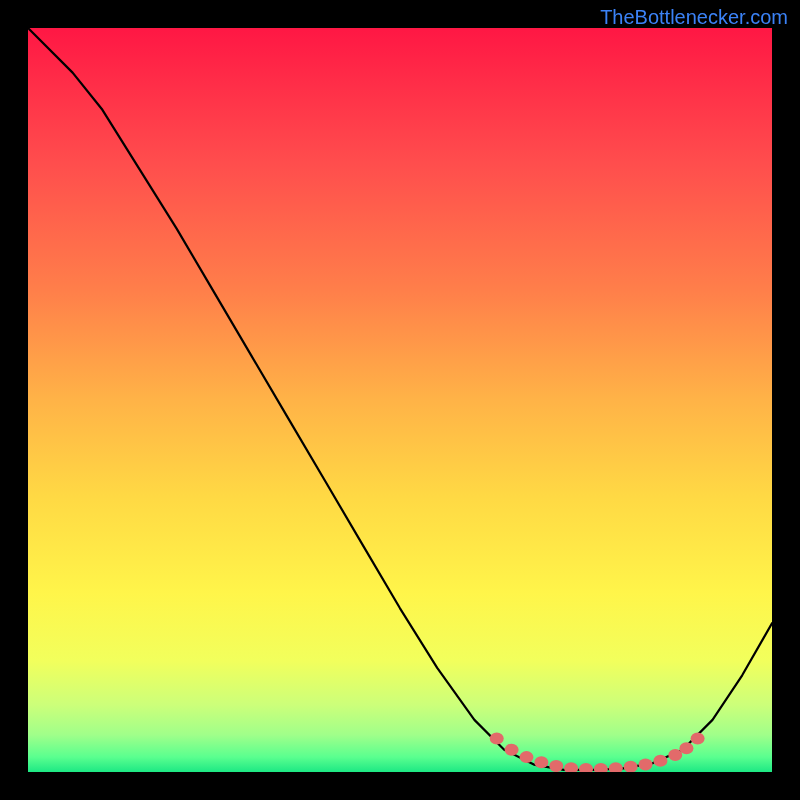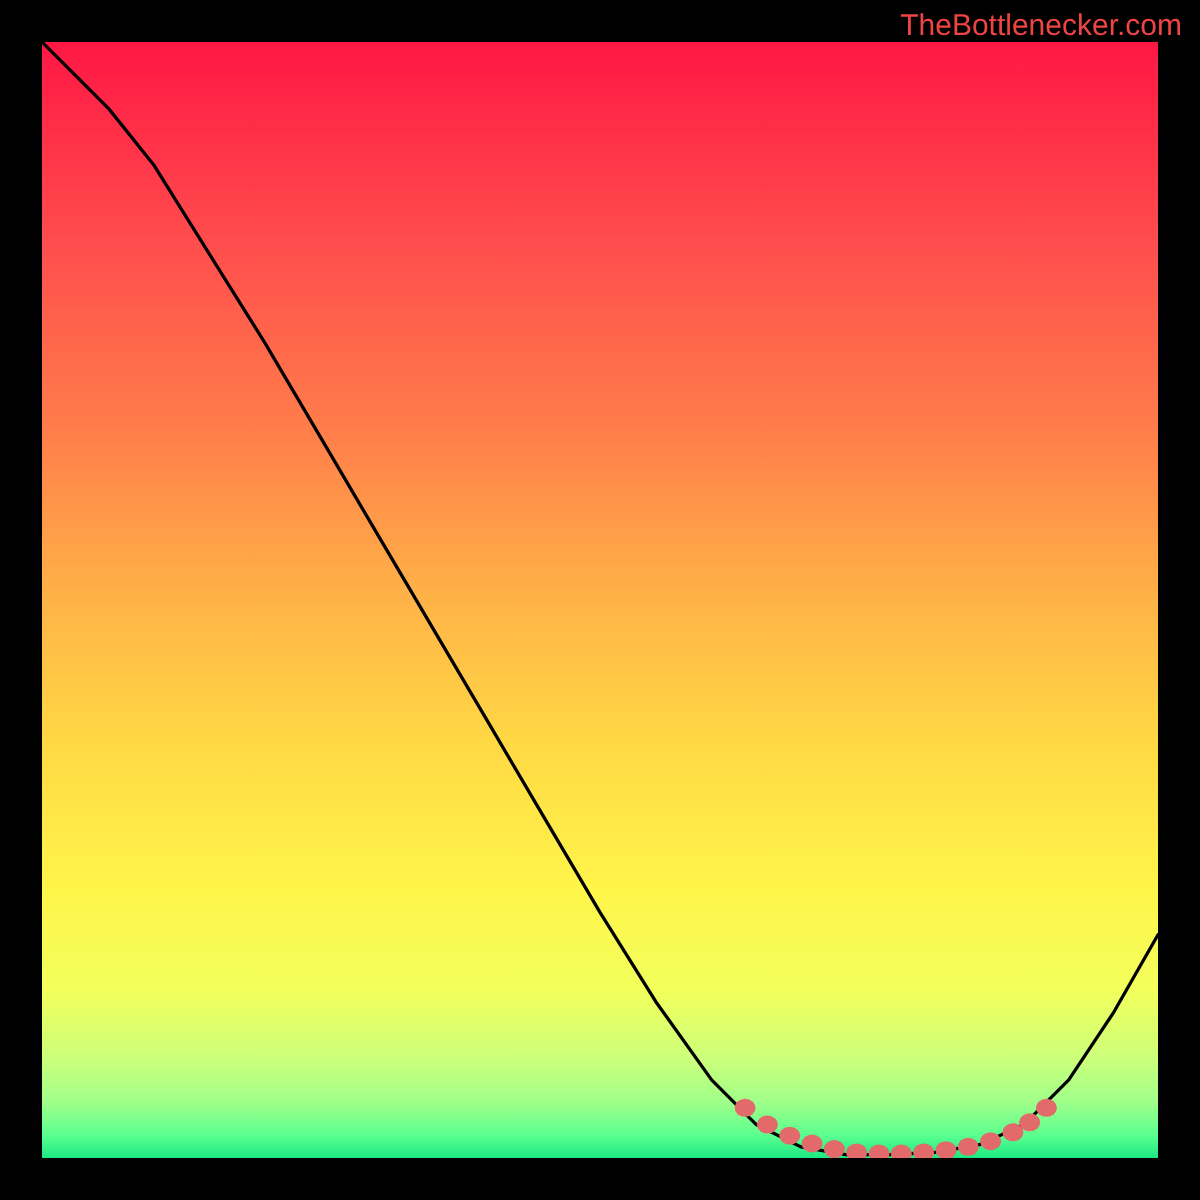--- a/index.html
+++ b/index.html
@@ -11,21 +11,21 @@
       width: 800px;
       height: 800px;
       background: #000;
       position: relative;
       font-family: Arial, sans-serif;
     }
     .watermark {
       position: absolute;
       top: 6px;
       right: 12px;
-      color: #ef4444;
+      color: #3b82f6;
       font-size: 20px;
       font-weight: normal;
       z-index: 10;
       text-align: right;
     }
     .chart-container {
       position: absolute;
       top: 28px;
       left: 28px;
       width: 744px;

